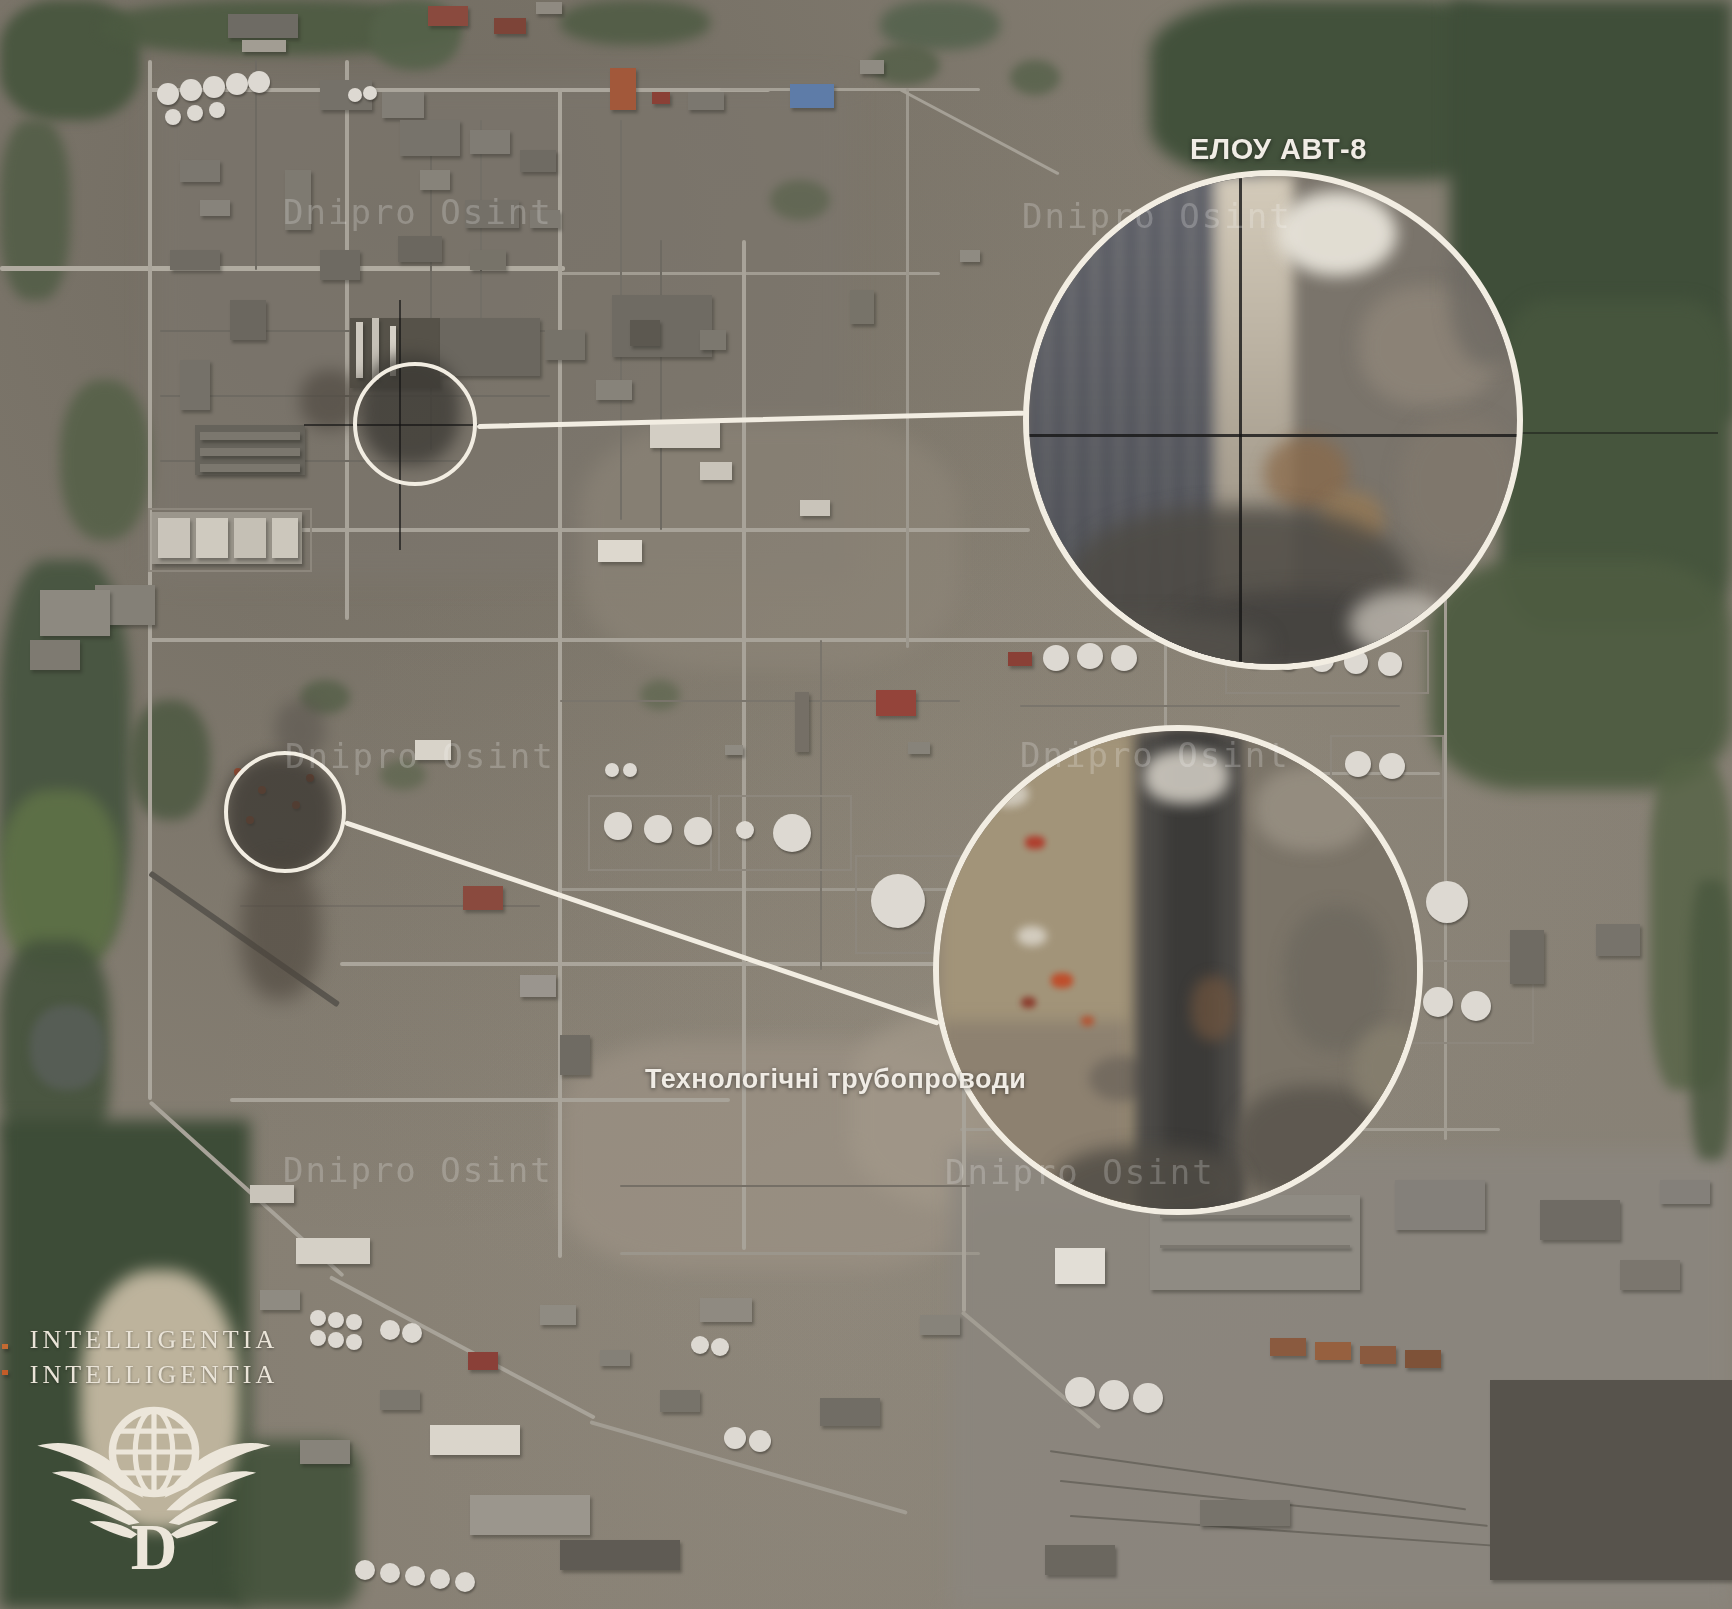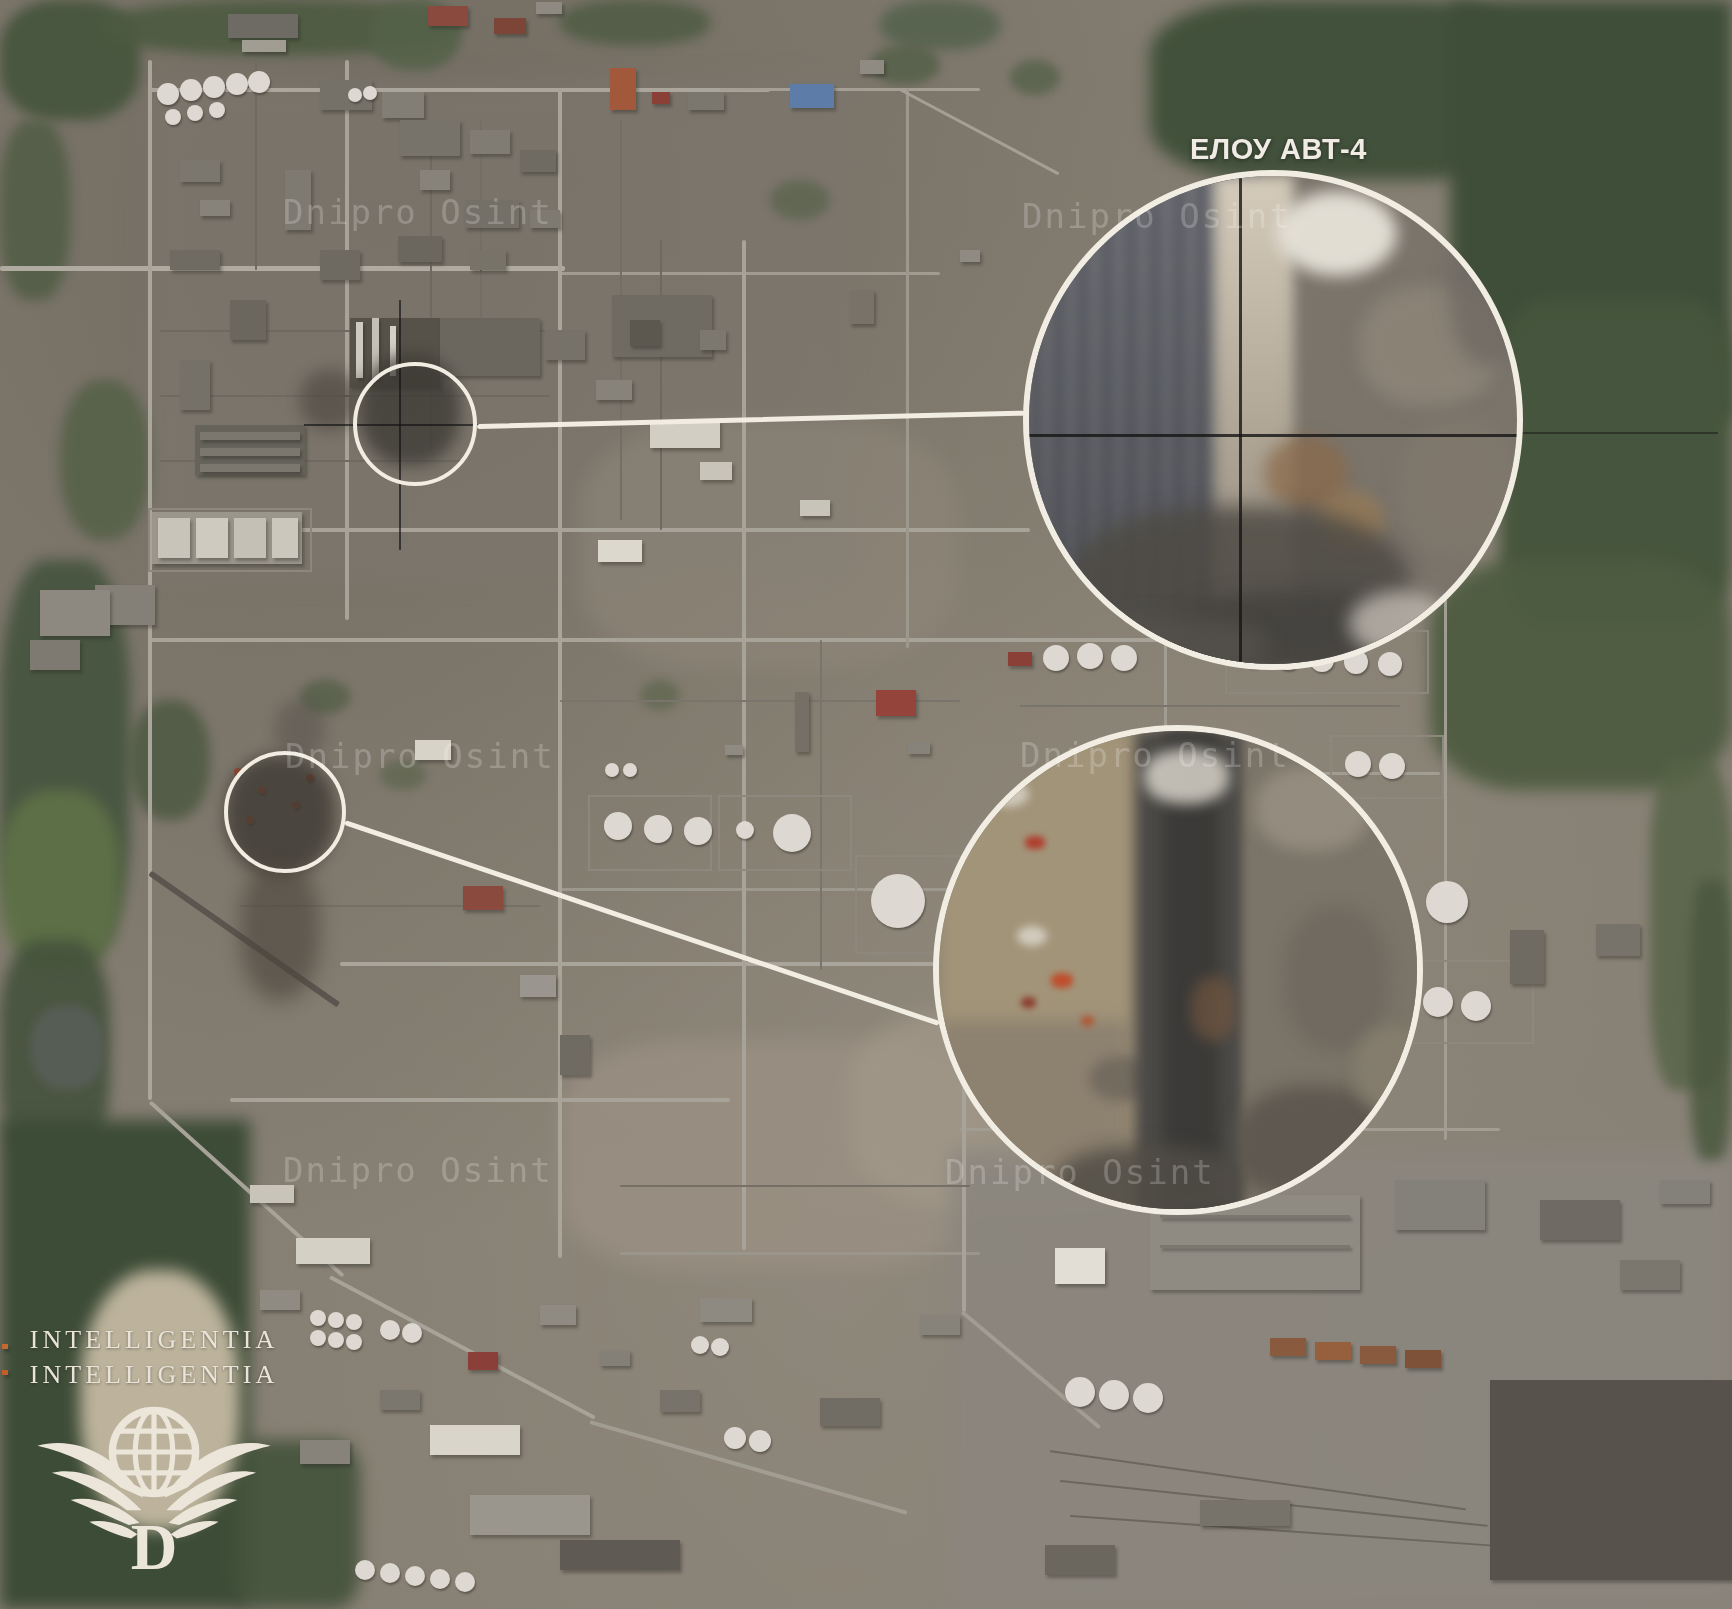--- a/index.html
+++ b/index.html
@@ -92,21 +92,22 @@
   <div class="ring" style="left:353px;top:362px;width:124px;height:124px;"></div>
   <div class="ring" style="left:224px;top:751px;width:122px;height:122px;"></div>
 
   <div class="connector" style="left:477px;top:424px;width:548px;transform:rotate(-1.4deg);transform-origin:left center;"></div>
   <div class="connector" style="left:345px;top:820px;width:627px;transform:rotate(18.7deg);transform-origin:left center;"></div>
 
   <div class="xhair-map" style="left:399px;top:300px;width:2px;height:250px;background:rgba(18,18,18,.65);"></div>
   <div class="xhair-map" style="left:304px;top:424px;width:246px;height:2px;background:rgba(18,18,18,.65);"></div>
   <div class="xhair-map" style="left:1518px;top:432px;width:200px;height:2px;background:rgba(18,18,18,.45);"></div>
 
-  <div class="label label-top">ЕЛОУ АВТ-4</div>
+  <div class="label label-top">ЕЛОУ АВТ-8</div>
+  <div class="label label-bottom">Технологічні трубопроводи</div>
 
   <span class="wm wm1">Dnipro Osint</span>
   <span class="wm wm2">Dnipro Osint</span>
   <span class="wm wm3">Dnipro Osint</span>
   <span class="wm wm4">Dnipro Osint</span>
   <span class="wm wm5">Dnipro Osint</span>
   <span class="wm wm6">Dnipro Osint</span>
 
   <div class="logo">
     <div class="logo-line">INTELLIGENTIA</div>

